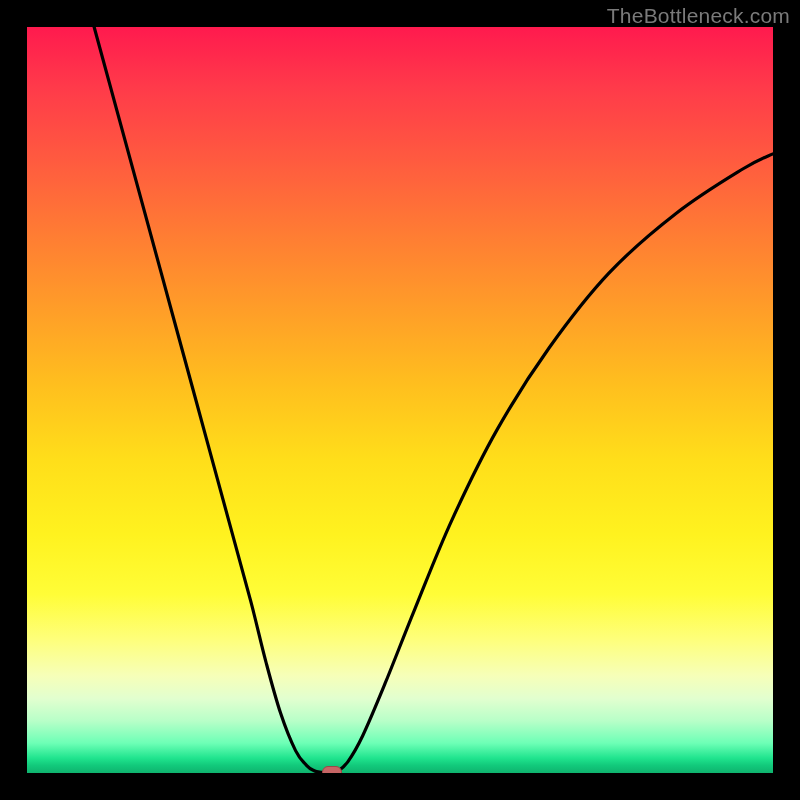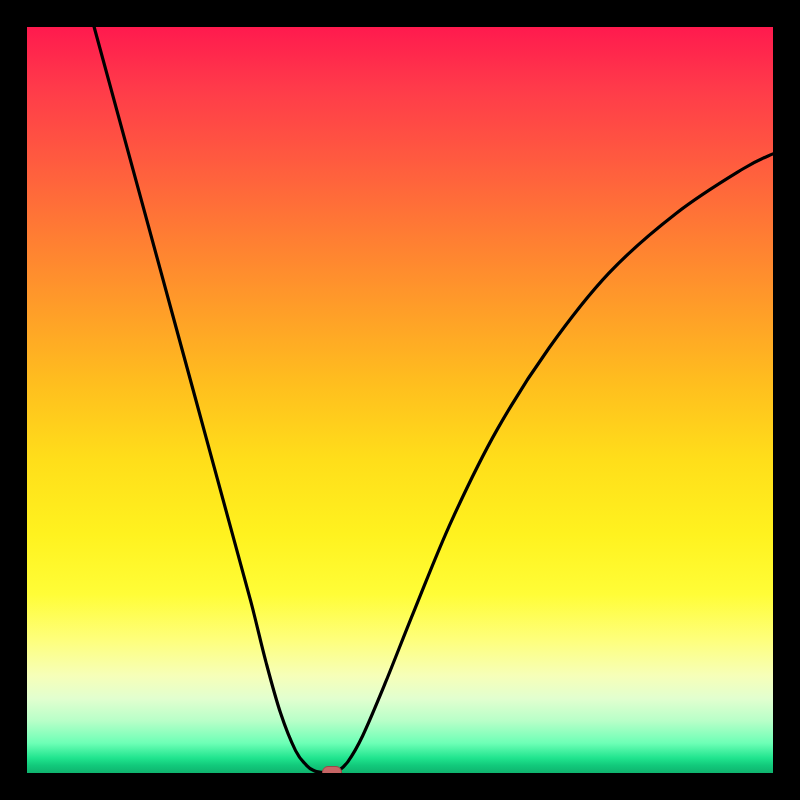--- a/index.html
+++ b/index.html
@@ -83,13 +83,14 @@
   <div class="plot-area">
     <div class="gradient"></div>
 
     <svg class="curve" viewBox="0 0 746 746" preserveAspectRatio="none">
       <path id="curve-path" fill="none" stroke="#000" stroke-width="3.2" stroke-linecap="round" d="M 67.14 0 C 71.1684 14.770799999999989, 81.4632 52.51839999999994, 89.52 82.05999999999995 C 97.57679999999999 111.60159999999995, 103.8432 134.57840000000002, 111.89999999999999 164.12 C 119.95679999999999 193.6616, 126.2232 216.63839999999996, 134.28 246.17999999999995 C 142.3368 275.72159999999997, 148.6032 298.69839999999994, 156.66 328.23999999999995 C 164.7168 357.78159999999997, 170.98319999999998 380.7584, 179.04 410.3 C 187.0968 439.8416, 193.3632 462.8184, 201.42000000000002 492.36 C 209.47680000000003 521.9016, 217.08599999999998 548.9068, 223.79999999999998 574.42 C 230.51399999999998 599.9331999999999, 233.34879999999998 613.958, 238.72 634.1 C 244.09120000000001 654.2420000000001, 248.26880000000003 670.2064, 253.64000000000001 686.32 C 259.01120000000003 702.4336000000001, 263.8602 714.2204, 268.56 723.62 C 273.2598 733.0196, 276.39300000000003 734.91444, 279.75 738.54 C 283.10699999999997 742.1655599999999, 284.65868 742.5534799999999, 287.21 743.762 C 289.76131999999996 744.97052, 292.71547999999996 744.98544, 293.924 745.254 L 309.59 745.254 L 309.59 745.254 C 311.6042 743.37408, 316.0802 741.3897199999999, 320.78 734.81 C 325.47979999999995 728.23028, 328.986 722.7994, 335.7 708.7 C 342.414 694.6006000000001, 348.68039999999996 679.3076, 358.08 656.48 C 367.4796 633.6524000000001, 375.83480000000003 611.4216, 387.92 581.88 C 400.0052 552.3384, 410.44919999999996 524.5872, 425.21999999999997 492.36 C 439.9908 460.13280000000003, 452.52360000000004 433.72439999999995, 469.98 402.84 C 487.4364 371.9556, 502.05799999999994 348.97880000000004, 522.1999999999999 320.78000000000003 C 542.3419999999999 292.5812, 559.0524 270.3504, 581.88 246.17999999999995 C 604.7076 222.00959999999995, 624.8496 205.29919999999998, 649.02 186.5 C 673.1904 167.70080000000002, 698.7035999999999 152.4824, 716.16 141.74 C 733.6164 130.9976, 740.6288 129.50560000000004, 746 126.82000000000005"></path>
     </svg>
 
     <div id="marker" class="marker" style="left: 295.368px; top: 739.254px;"></div>
   </div>
 
+  <div class="watermark">TheBottleneck.com</div>
 </div>
 
 </body></html>

